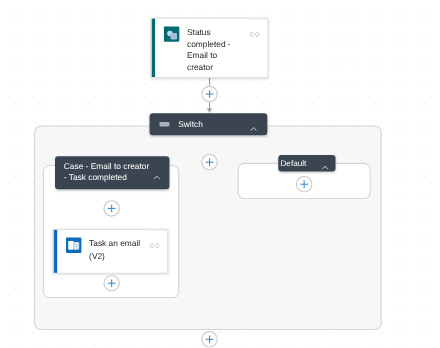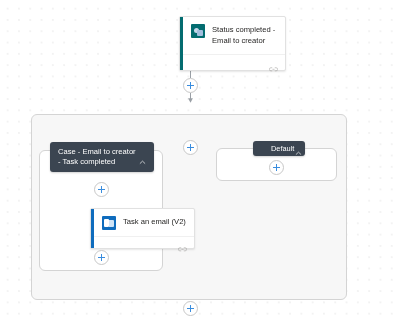--- a/index.html
+++ b/index.html
@@ -53,22 +53,21 @@
 
   
   .card {
     position: absolute;
     background: #ffffff;
     border: 1px solid #e1e1e1;
     border-radius: 2px;
     box-sizing: border-box;
     box-shadow: 0 1px 2px rgba(0,0,0,0.10);
     display: flex;
-    flex-direction: column;
-    margin-left: 42px;
+    flex-direction: row;
   }
   .card .accent {
     position: absolute;
     left: 0;
     top: 0;
     bottom: 0;
     width: 3px;
   }
   .card-body {
     display: flex;
@@ -185,21 +184,21 @@
     flex: 0 0 auto;
   }
 
   #node-case {
     left: 50px; top: 142px; width: 104px; height: 30px;
     padding: 0 7px 0 8px;
     align-items: center;
   }
   #node-default {
     left: 253px; top: 141px; width: 52px; height: 15px;
-    padding: 0 5px 0 18px;
+    padding: 0 5px 0 2px;
   }
   #node-default .node-label { font-size: 7.4px; }
 
   
   .plus {
     position: absolute;
     width: 15px;
     height: 15px;
     border-radius: 50%;
     background: #ffffff;
@@ -273,20 +272,29 @@
           <path d="M4.3,2.3 L2.6,2.3 A2.1,2.1 0 0 0 2.6,6.5 L4.3,6.5" fill="none" stroke="#8a8886" stroke-width="1.1"></path>
           <path d="M7.7,2.3 L9.4,2.3 A2.1,2.1 0 0 1 9.4,6.5 L7.7,6.5" fill="none" stroke="#8a8886" stroke-width="1.1"></path>
           <line x1="4.6" y1="4.4" x2="7.4" y2="4.4" stroke="#8a8886" stroke-width="1.1"></line>
         </svg>
       </span>
     </div>
   </div>
 
   <div class="plus" id="plus-after-status"></div>
 
+  <div class="node" id="node-switch">
+    <span class="switch-glyph"></span>
+    <span class="node-label">Switch</span>
+    <span class="chevron">
+      <svg viewBox="0 0 12 12" xmlns="http://www.w3.org/2000/svg">
+        <path d="M2.5,7.5 L6,4.2 L9.5,7.5" fill="none" stroke="#ffffff" stroke-width="1"></path>
+      </svg>
+    </span>
+  </div>
 
   <div class="plus" id="plus-switch-middle"></div>
 
   <div class="node" id="node-case">
     <span class="node-label">Case - Email to creator
 - Task completed</span>
     <span class="chevron">
       <svg viewBox="0 0 12 12" xmlns="http://www.w3.org/2000/svg">
         <path d="M2.5,7.5 L6,4.2 L9.5,7.5" fill="none" stroke="#ffffff" stroke-width="1"></path>
       </svg>

